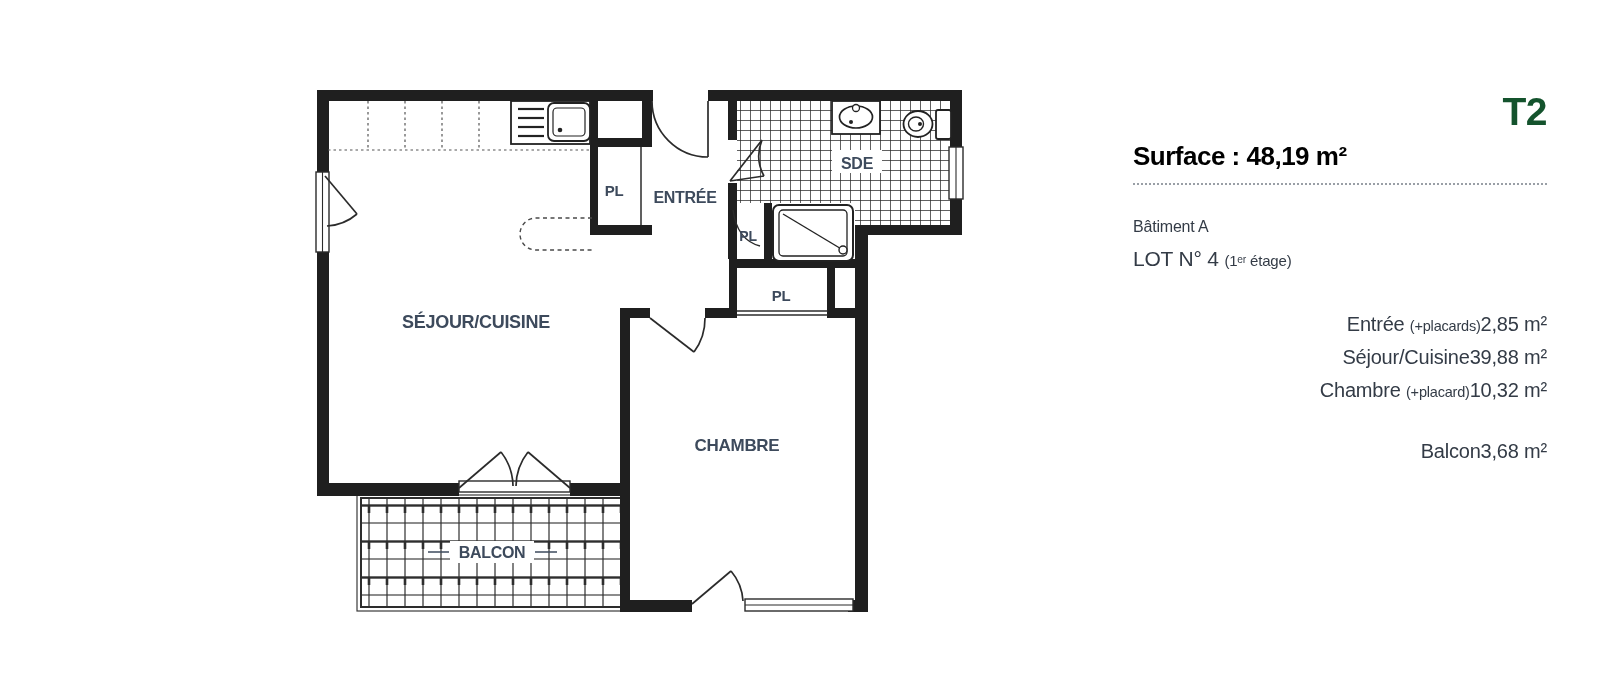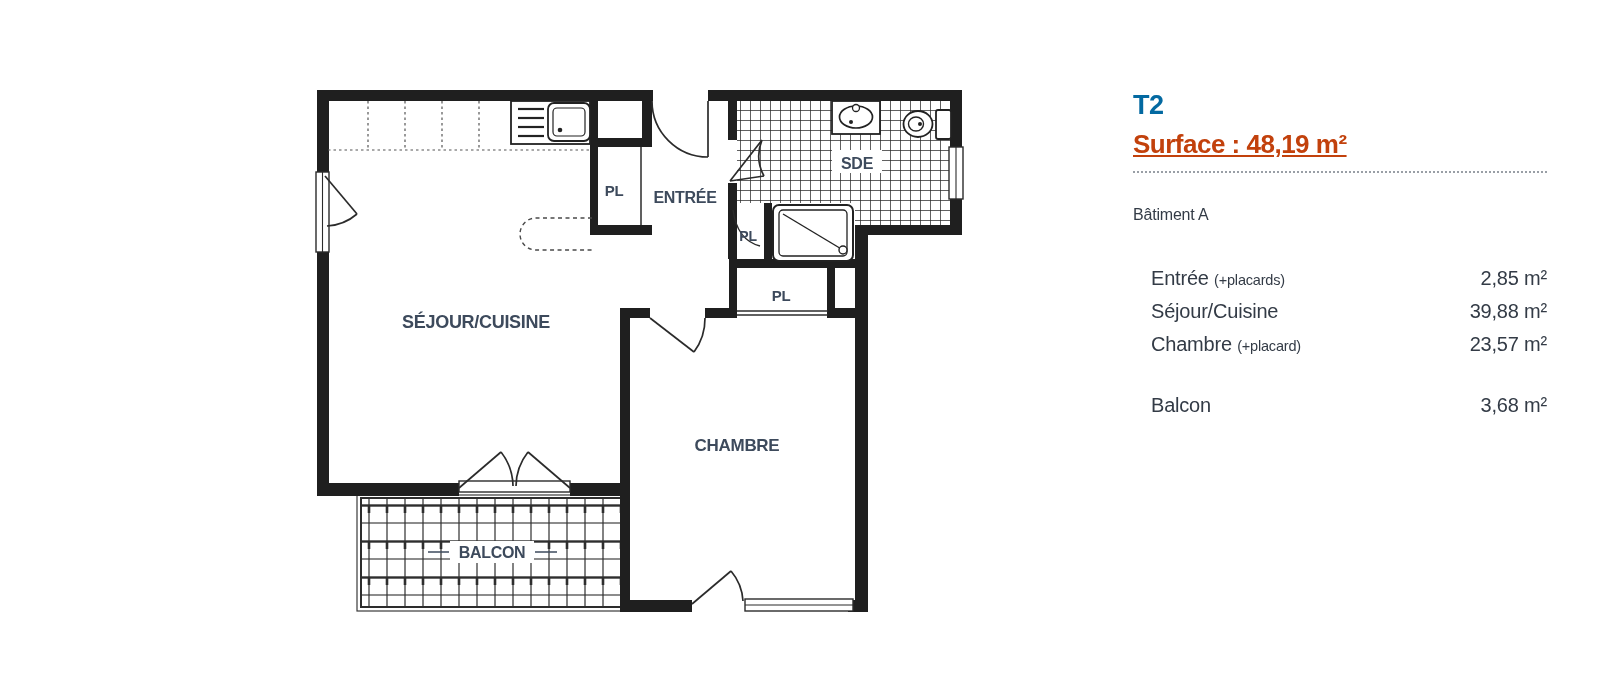--- a/index.html
+++ b/index.html
@@ -2,28 +2,28 @@
 <html><head>
 <meta charset="utf-8">
 <style>
   html,body{margin:0;padding:0;background:#ffffff;}
   .canvas{position:relative;width:1600px;height:684px;background:#ffffff;overflow:hidden;
           font-family:"Liberation Sans",sans-serif;}
   svg{position:absolute;left:0;top:0;}
 
   
   .panel{position:absolute;left:1133px;top:92px;width:414px;color:#333b46;letter-spacing:-0.2px;}
-  .unit-type{font-size:27px;font-weight:bold;color:#0369a1;line-height:1.0;letter-spacing:-0.5px;}
-  .surface{font-size:26px;font-weight:bold;color:#c2410c;margin-top:10px;letter-spacing:-0.5px;text-decoration:underline;}
+  .unit-type{font-size:39px;font-weight:bold;color:#14532d;line-height:1.0;letter-spacing:-0.5px;text-align:right;}
+  .surface{font-size:26px;font-weight:bold;color:#000000;margin-top:10px;letter-spacing:-0.5px;}
   .rule{margin-top:11px;border-top:2px dotted #999fa6;height:0;}
   .building{margin-top:30px;font-size:16px;line-height:24px;}
   .lot{margin-top:8px;font-size:21px;line-height:24px;}
   .lot .sm, .room .sm{font-size:15px;}
   .rooms{margin-top:36px;}
-  .room{display:flex;justify-content:space-between;align-items:baseline;font-size:20px;line-height:31px;margin-left:18px;}
+  .room{display:flex;justify-content:flex-end;align-items:baseline;font-size:20px;line-height:31px;}
   .room .nm .sm{font-size:14.5px;}
   .balcon-row{margin-top:28px;}
   .val{white-space:nowrap;}
 </style>
 </head>
 <body>
 
 <div class="canvas">
 
   <svg width="1600" height="684" viewBox="0 0 1600 684">
@@ -197,20 +197,24 @@
     </g>
   </svg>
 
   <div class="panel">
     <div class="unit-type">T2</div>
     <div class="surface">Surface : 48,19 m²</div>
     <div class="rule"></div>
 
     <div class="building">Bâtiment A</div>
 
+    <div class="lot">
+      <span>LOT N° 4</span>
+      <span class="sm">(1ᵉʳ étage)</span>
+    </div>
 
     <div class="rooms">
       <div class="room">
         <span class="nm">
           <span>Entrée</span>
           <span class="sm">(+placards)</span>
         </span>
         <span class="val">2,85 m²</span>
       </div>
       <div class="room">
@@ -218,21 +222,21 @@
           <span>Séjour/Cuisine</span>
           <span class="sm"></span>
         </span>
         <span class="val">39,88 m²</span>
       </div>
       <div class="room">
         <span class="nm">
           <span>Chambre</span>
           <span class="sm">(+placard)</span>
         </span>
-        <span class="val">23,57 m²</span>
+        <span class="val">10,32 m²</span>
       </div>
     </div>
 
     <div class="room balcon-row">
       <span class="nm">Balcon</span>
       <span class="val">3,68 m²</span>
     </div>
   </div>
 
 </div>

